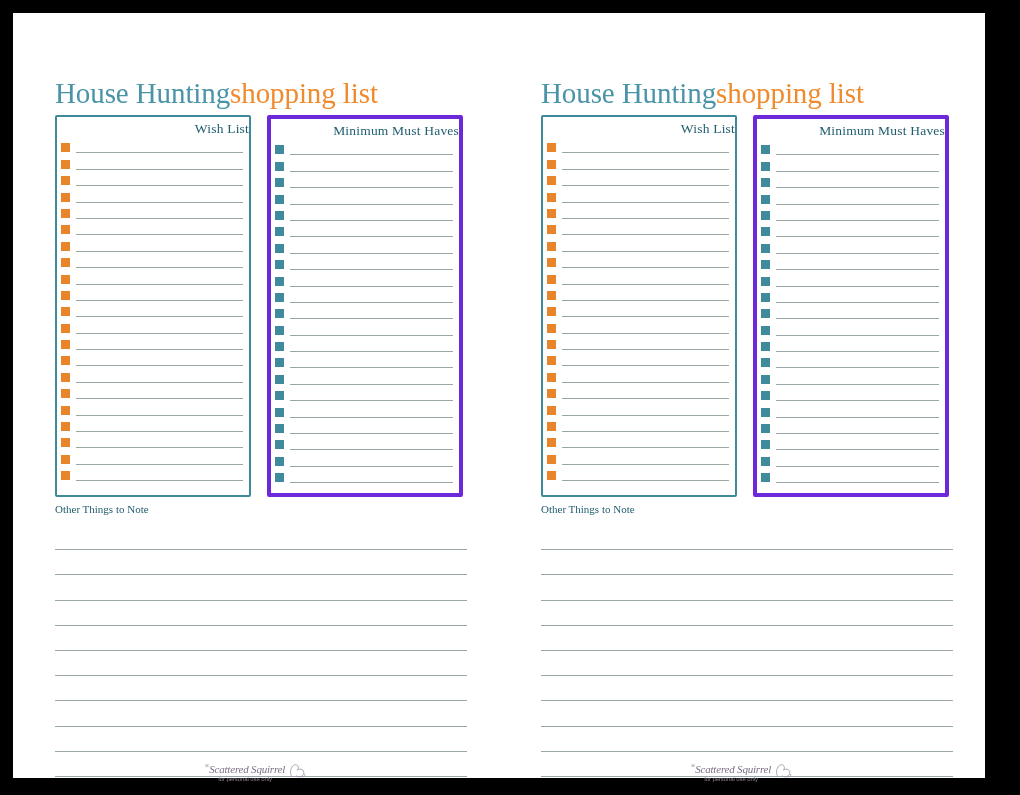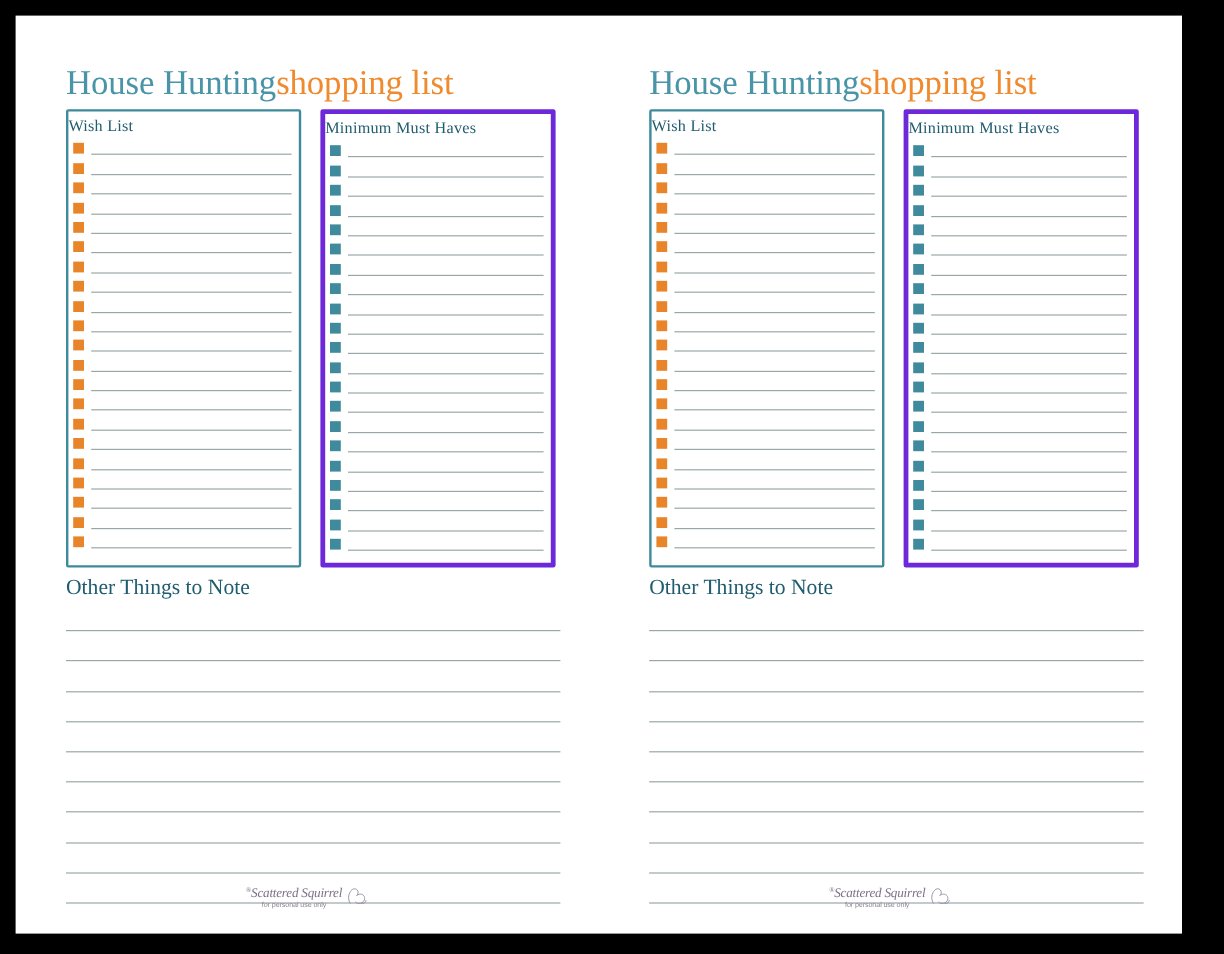--- a/index.html
+++ b/index.html
@@ -23,20 +23,21 @@
     background: #ffffff;
     display: flex;
     flex-direction: row;
   }
 
   .page {
     position: relative;
     width: 486px;
     height: 615px;
     box-sizing: border-box;
+    margin-top: 24px;
   }
 
   .page-inner {
     position: absolute;
     left: 0;
     top: 0;
     width: 486px;
     height: 765px;
   }
 
@@ -79,21 +80,21 @@
   .listbox.wish {
     left: 0;
     border: 2px solid #3e8a9a;
   }
   .listbox.must {
     left: 212px;
     border: 4px solid #6d28d9;
   }
 
   .box-header {
-    text-align: left;
+    text-align: right;
     font-family: "Liberation Serif", serif;
     font-size: 13.5px;
     color: #1f5c6e;
     padding-top: 4px;
     padding-bottom: 2px;
     letter-spacing: 0.2px;
     white-space: nowrap;
   }
 
   .rows {
@@ -123,21 +124,21 @@
     border-bottom: 1px solid #9aa7a9;
     margin-bottom: 2px;
   }
 
   
   .notes-label {
     position: absolute;
     left: 42px;
     top: 466px;
     font-family: "Liberation Serif", serif;
-    font-size: 18px;
+    font-size: 11px;
     color: #1f5c6e;
     white-space: nowrap;
   }
 
   .notes-lines {
     position: absolute;
     left: 42px;
     top: 488px;
     width: 412px;
   }

